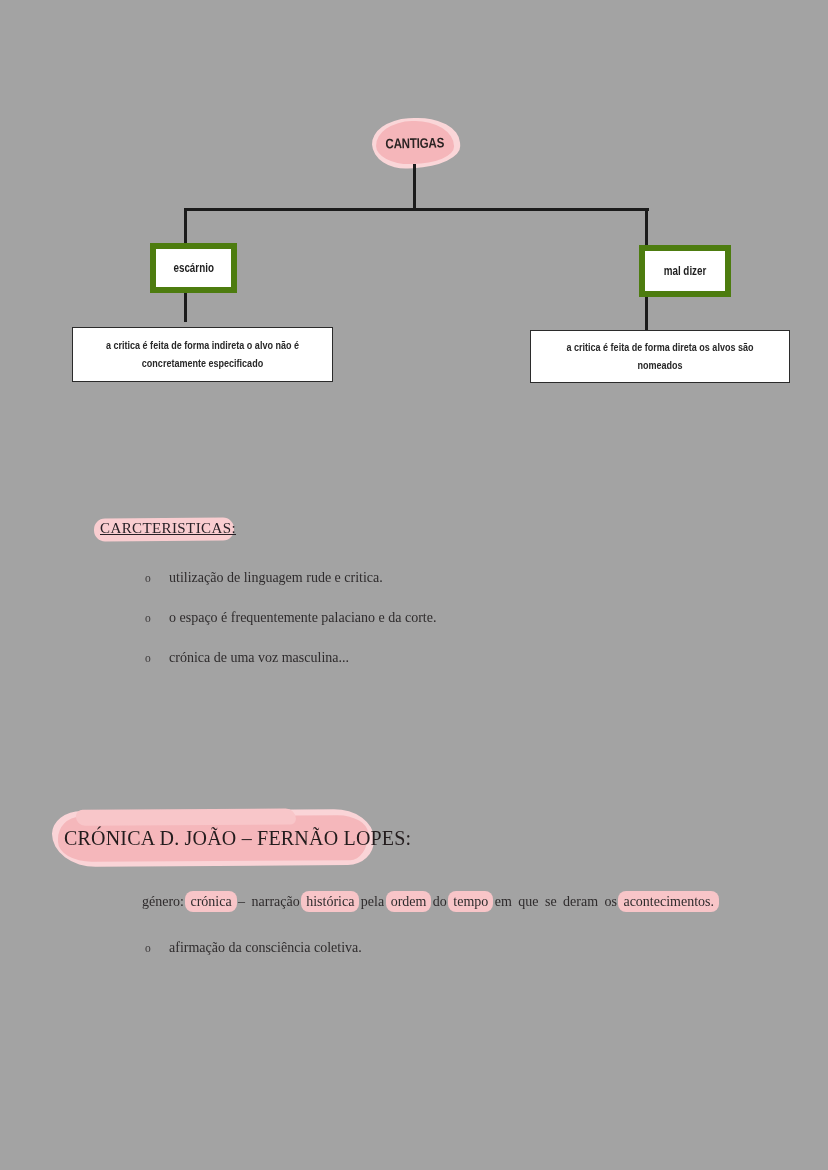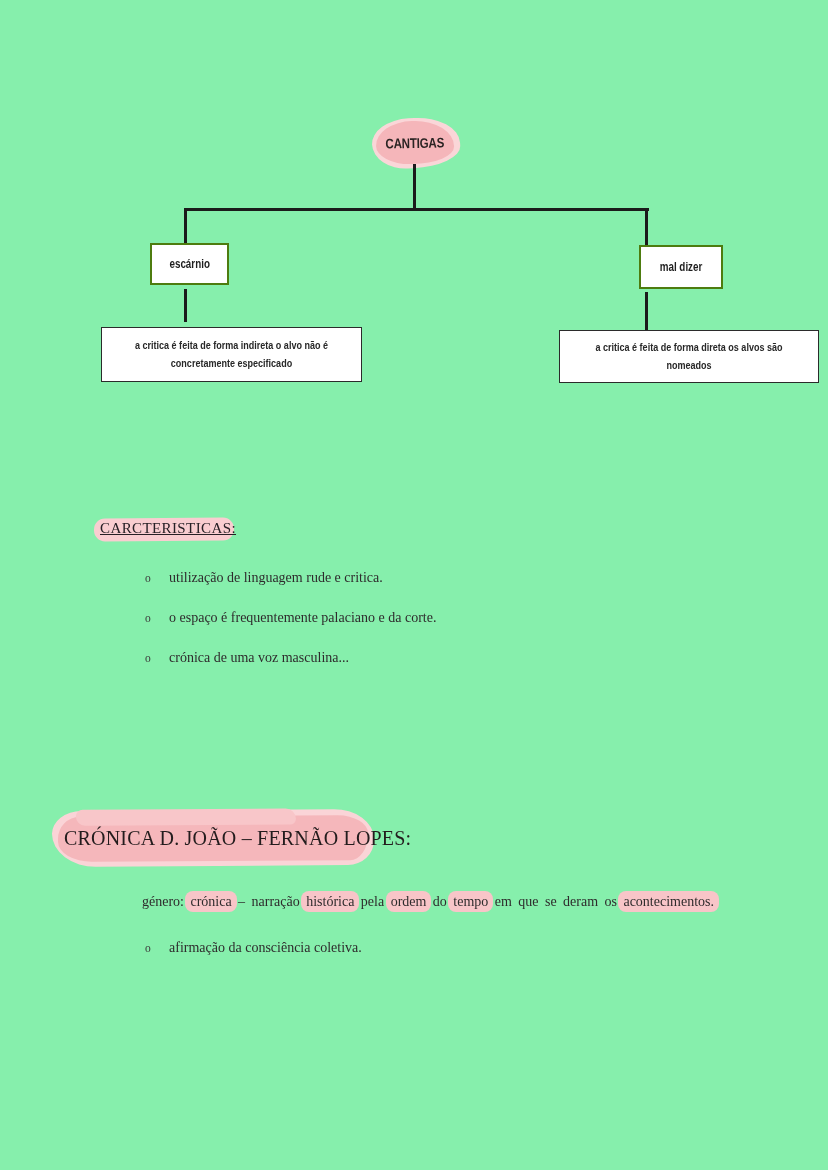--- a/index.html
+++ b/index.html
@@ -1,19 +1,19 @@
 <!DOCTYPE html>
 <html><head>
 <meta charset="utf-8">
 <style>
   html,body{margin:0;padding:0;background:#ffffff;}
   .page{
     position:relative;
     width:828px;height:1170px;
-    background:#86efac;
+    background:#a3a3a3;
     font-family:"Liberation Serif", serif;
     color:#2e2b2c;
     overflow:hidden;
   }
 
   
   .line{position:absolute;background:#1b1b1b;}
   .l-root-v   {left:413px;top:164px;width:3px;height:46px;}
   .l-h        {left:185px;top:208px;width:464px;height:3px;}
   .l-left-a   {left:184px;top:208px;width:3px;height:36px;}
@@ -33,32 +33,32 @@
     border-radius:48% 52% 55% 45% / 58% 62% 40% 45%;
     display:flex;align-items:center;justify-content:center;
     transform:rotate(-1deg);
   }
   .cond{display:inline-block;transform:scaleX(0.82);transform-origin:center;}
   .root-label{
     font-family:"Liberation Sans", sans-serif;font-weight:bold;
     font-size:14px;letter-spacing:-0.2px;color:#2b2423;white-space:nowrap;
   }
   .node-box{
-    position:absolute;border:2px solid #4d7c0f;background:#fff;
+    position:absolute;border:6px solid #4d7c0f;background:#fff;
     display:flex;align-items:center;justify-content:center;
     font-family:"Liberation Sans", sans-serif;font-weight:bold;color:#1f1f1f;
   }
   .box-escarnio{left:150px;top:243px;width:75px;height:38px;font-size:12px;}
   .box-maldizer{left:607px;top:245px;width:80px;height:40px;font-size:12px;margin-left:32px;}
   .desc-box{
     position:absolute;border:1.5px solid #2b2b2b;background:#fff;
     display:flex;align-items:center;justify-content:center;text-align:center;
     font-family:"Liberation Sans", sans-serif;font-weight:bold;
     font-size:11px;line-height:1.6;color:#282828;
-    padding:13px 8px;box-sizing:border-box;margin-left:29px;
+    padding:13px 8px;box-sizing:border-box;
   }
   .desc-escarnio{left:72px;top:327px;width:261px;height:55px;}
   .desc-maldizer{left:530px;top:330px;width:260px;height:53px;}
 
   
   .carc-hl{
     position:absolute;left:94px;top:518px;width:140px;height:23px;
     background:#f9cdd0;border-radius:11px;transform:rotate(-0.5deg);
   }
   .carc-heading{

